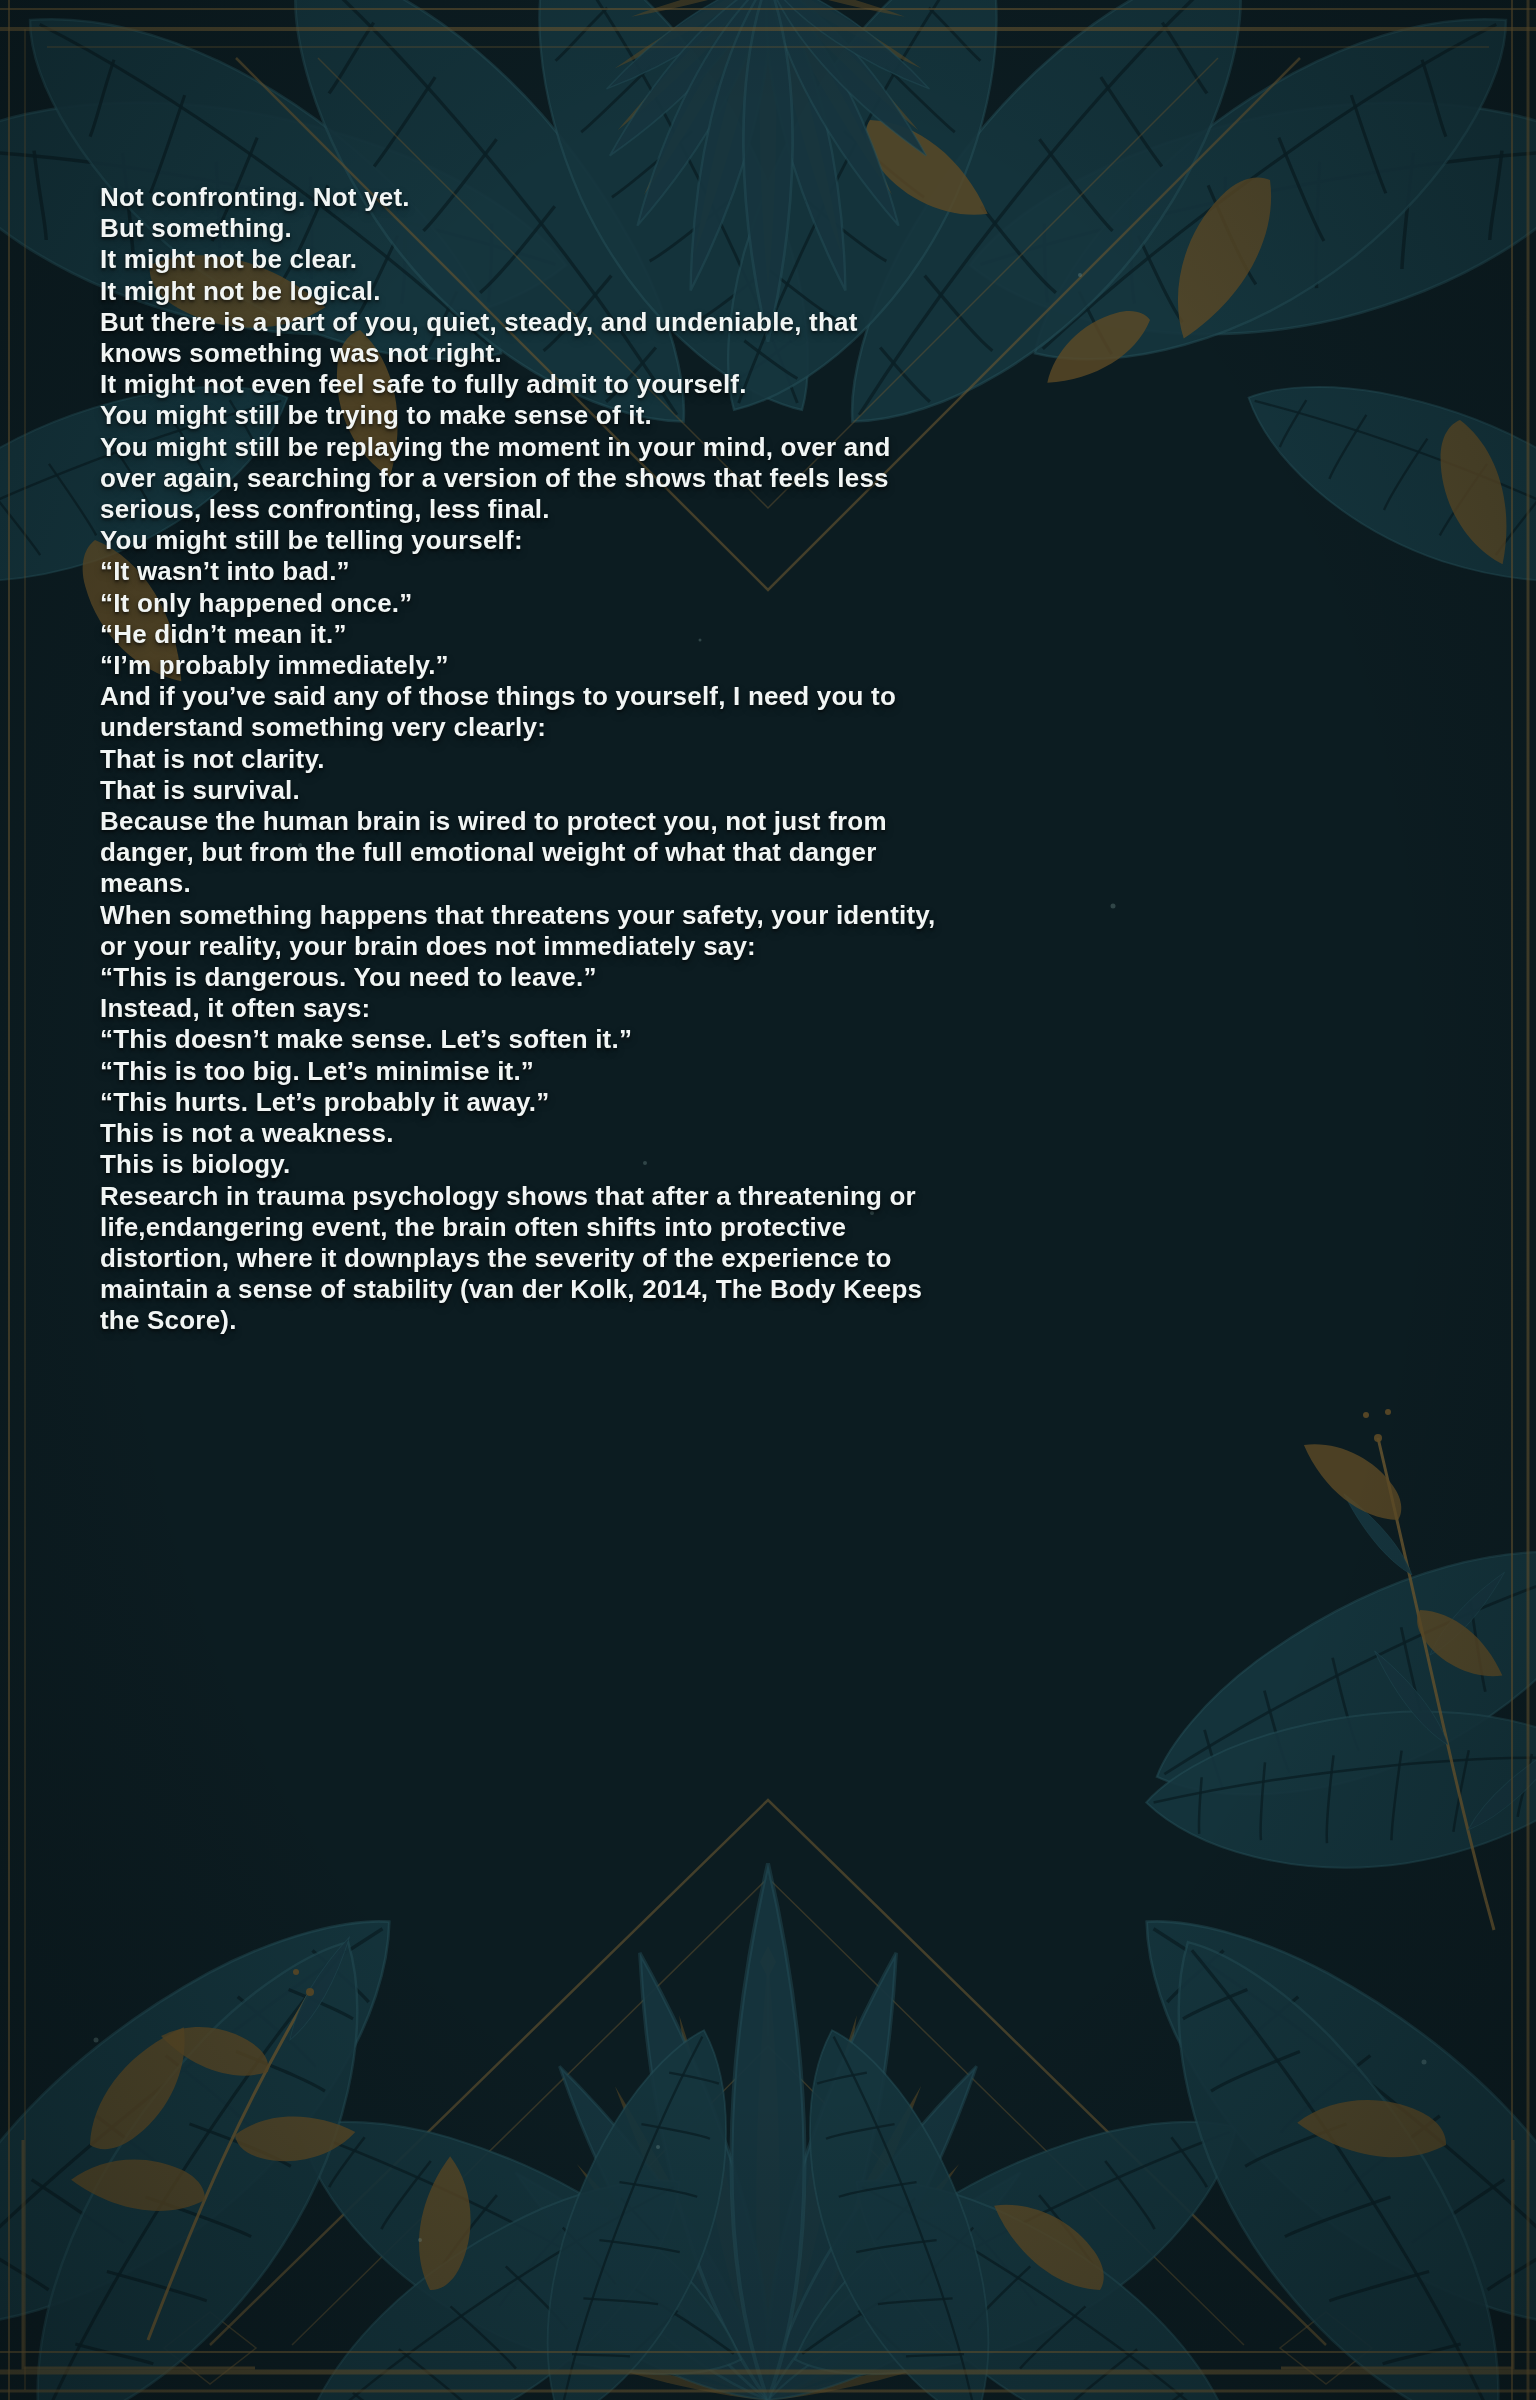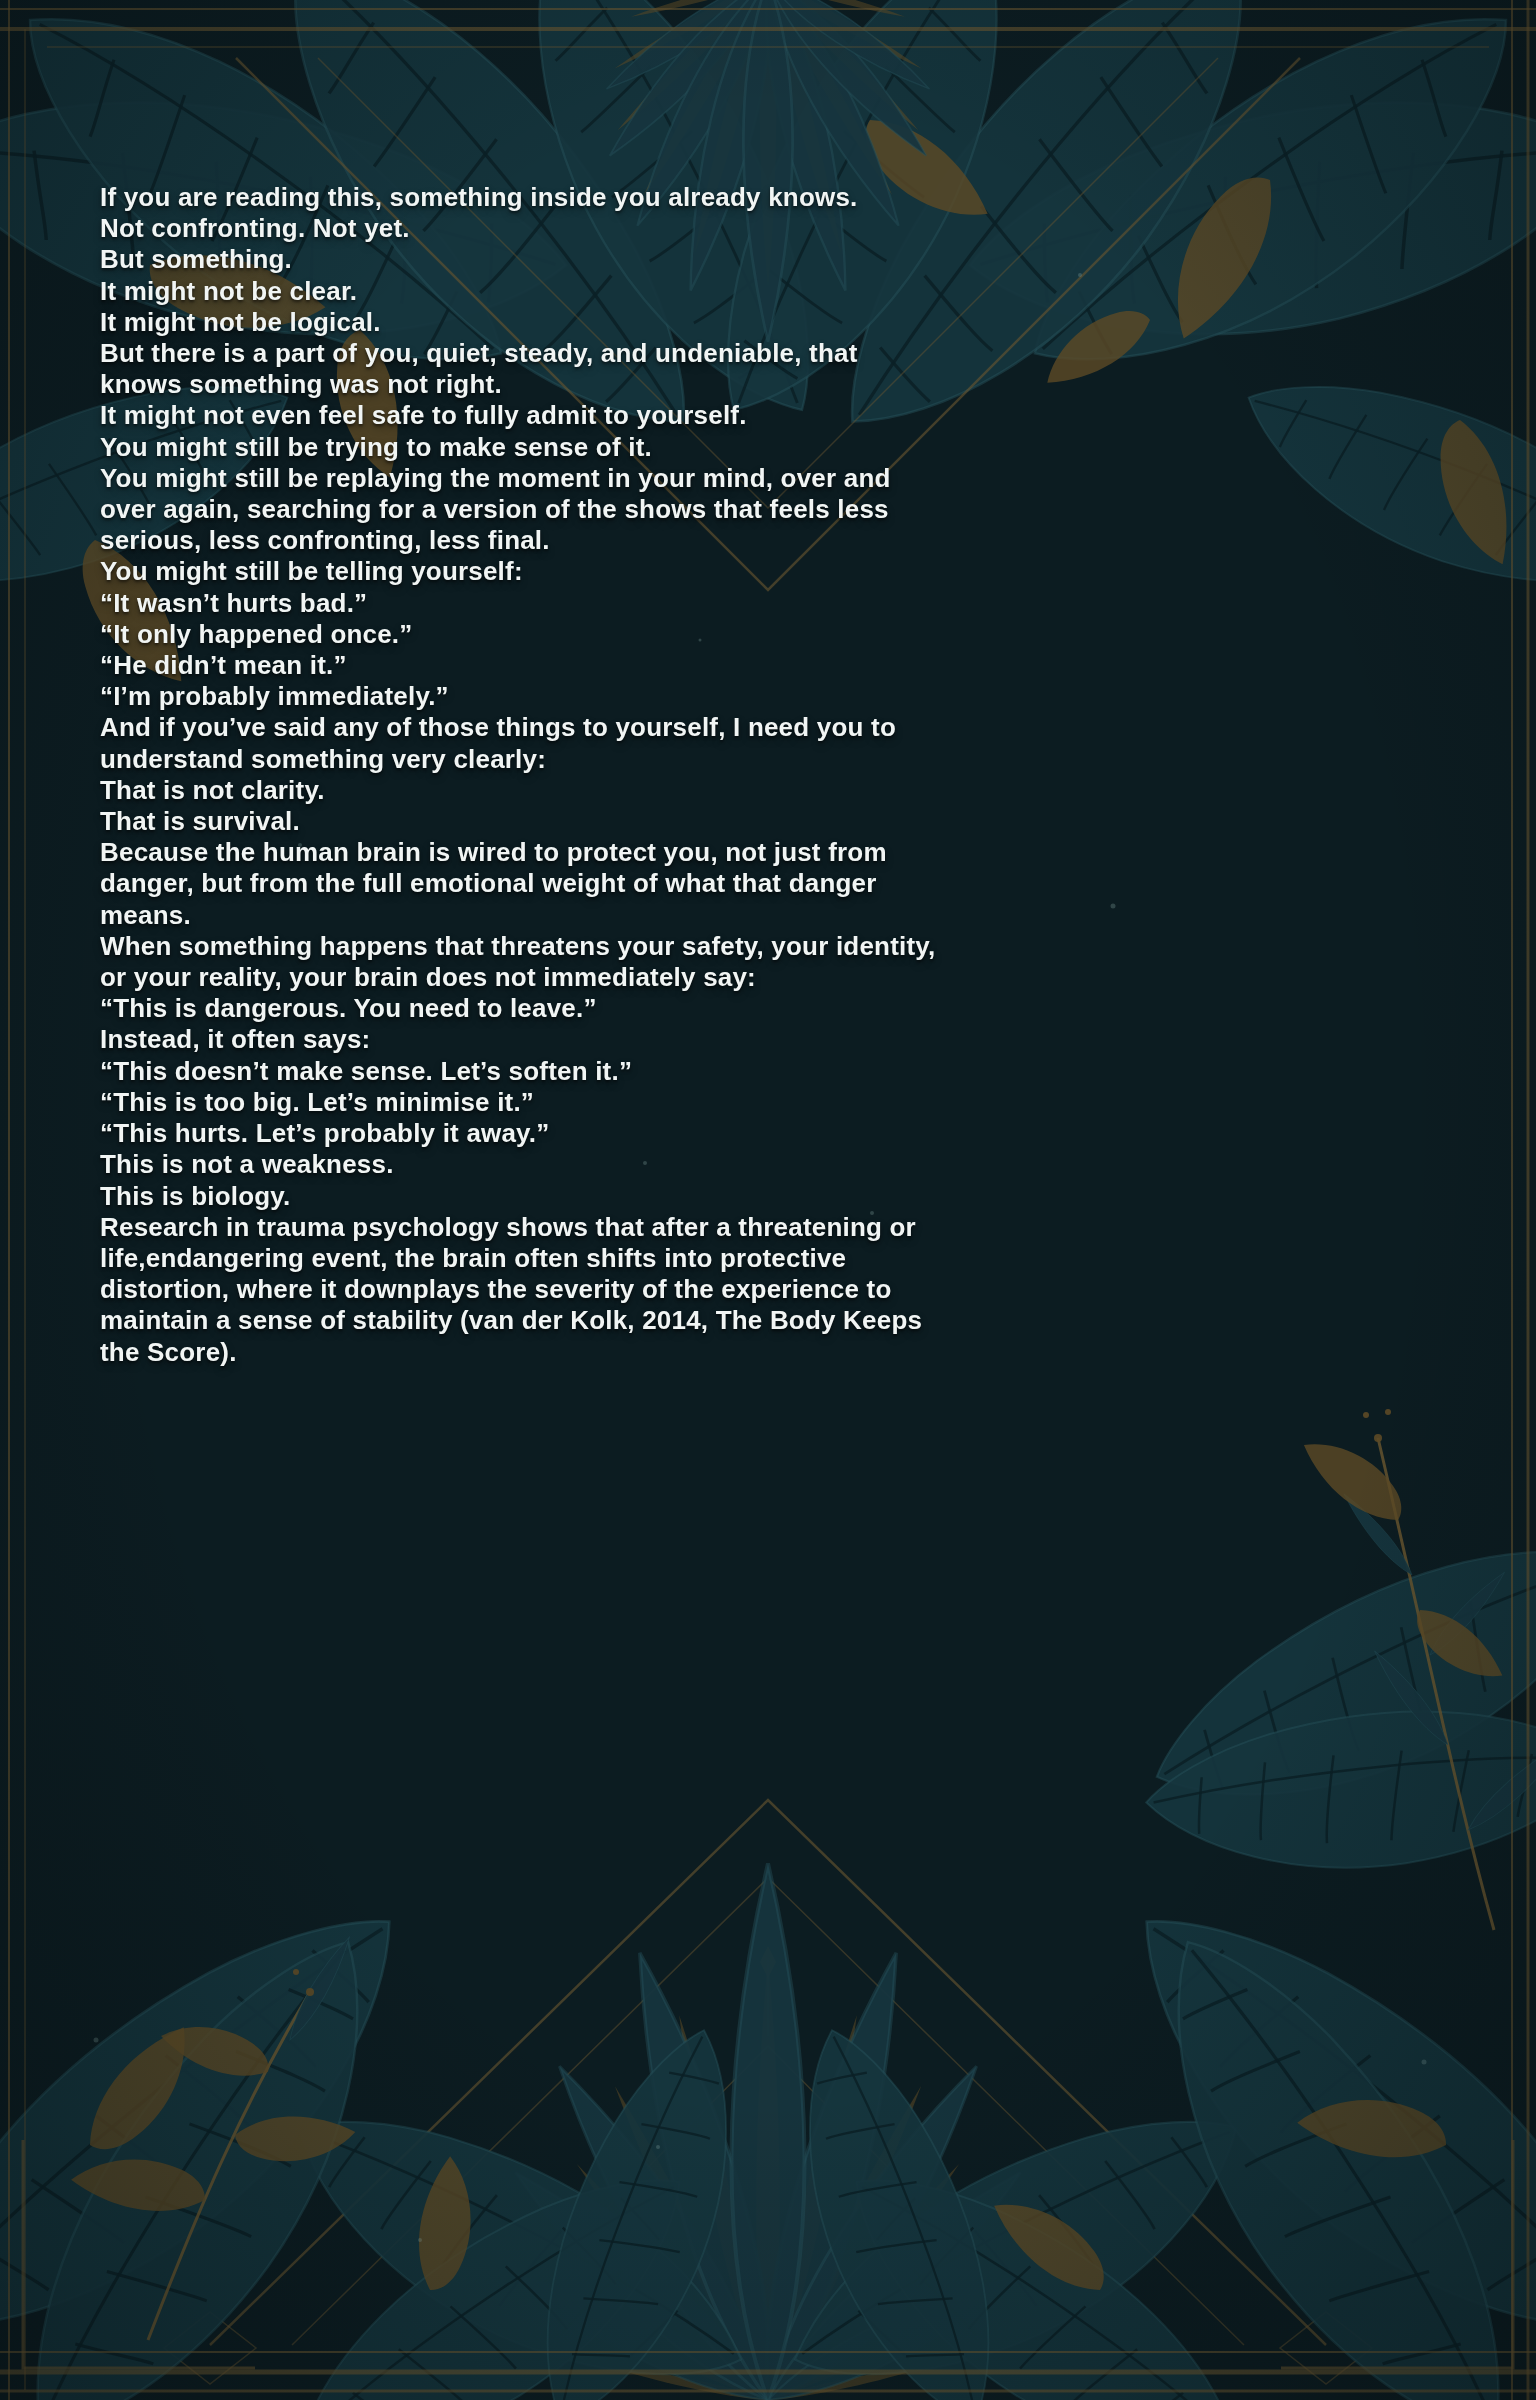--- a/index.html
+++ b/index.html
@@ -215,31 +215,30 @@
       <circle class="speckle" cx="300" cy="845" r="2"></circle>
       <circle class="speckle" cx="700" cy="640" r="1.5"></circle>
       <circle class="speckle" cx="1080" cy="275" r="2"></circle>
       <circle class="speckle" cx="420" cy="2240" r="2"></circle>
     </g>
 
     <rect width="1536" height="2400" fill="url(#vig)"></rect>
   </svg>
 
   <div class="quote">
-      <p>If you are reading this, something inside you already knows.</p>
       <p>Not confronting. Not yet.</p>
       <p>But something.</p>
       <p>It might not be clear.</p>
       <p>It might not be logical.</p>
       <p>But there is a part of you, quiet, steady, and undeniable, that knows something was not right.</p>
       <p>It might not even feel safe to fully admit to yourself.</p>
       <p>You might still be trying to make sense of it.</p>
       <p>You might still be replaying the moment in your mind, over and over again, searching for a version of the shows that feels less serious, less confronting, less final.</p>
       <p>You might still be telling yourself:</p>
-      <p>“It wasn’t hurts bad.”</p>
+      <p>“It wasn’t into bad.”</p>
       <p>“It only happened once.”</p>
       <p>“He didn’t mean it.”</p>
       <p>“I’m probably immediately.”</p>
       <p>And if you’ve said any of those things to yourself, I need you to understand something very clearly:</p>
       <p>That is not clarity.</p>
       <p>That is survival.</p>
       <p>Because the human brain is wired to protect you, not just from danger, but from the full emotional weight of what that danger means.</p>
       <p>When something happens that threatens your safety, your identity, or your reality, your brain does not immediately say:</p>
       <p>“This is dangerous. You need to leave.”</p>
       <p>Instead, it often says:</p>

